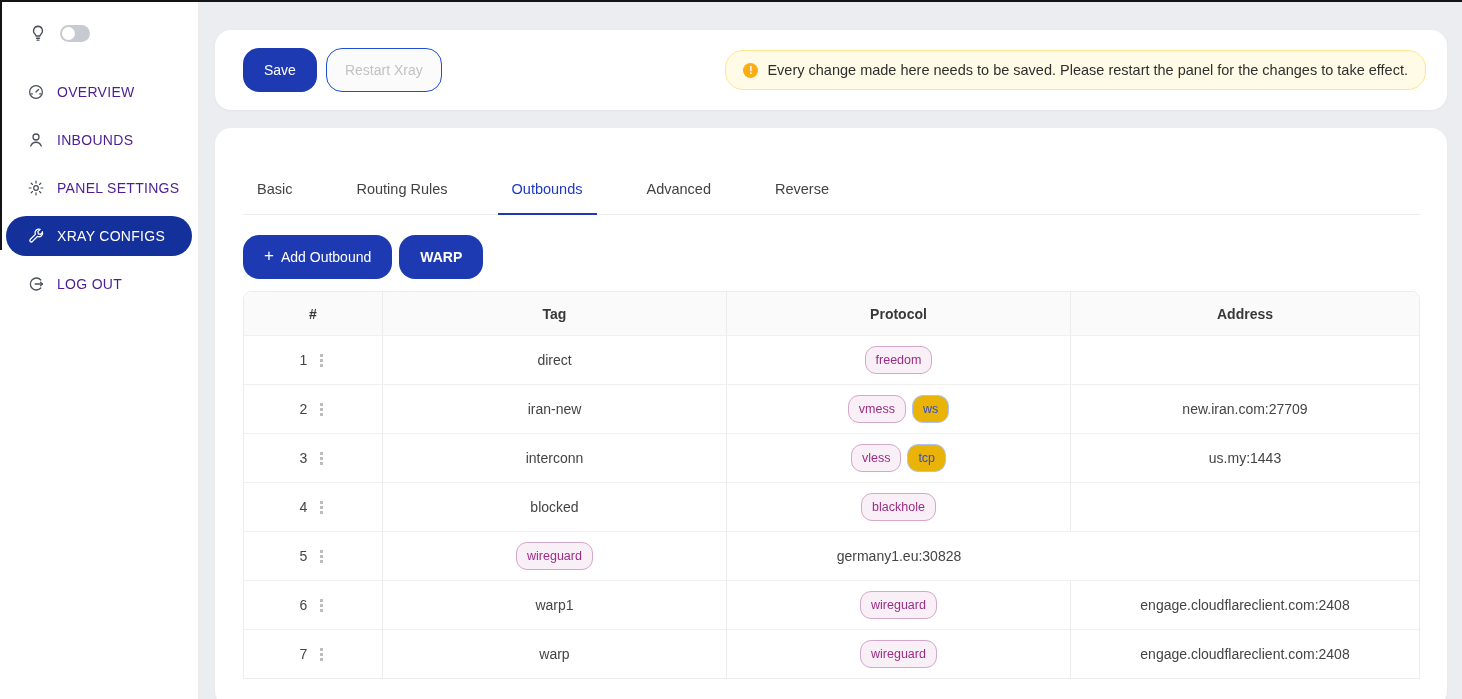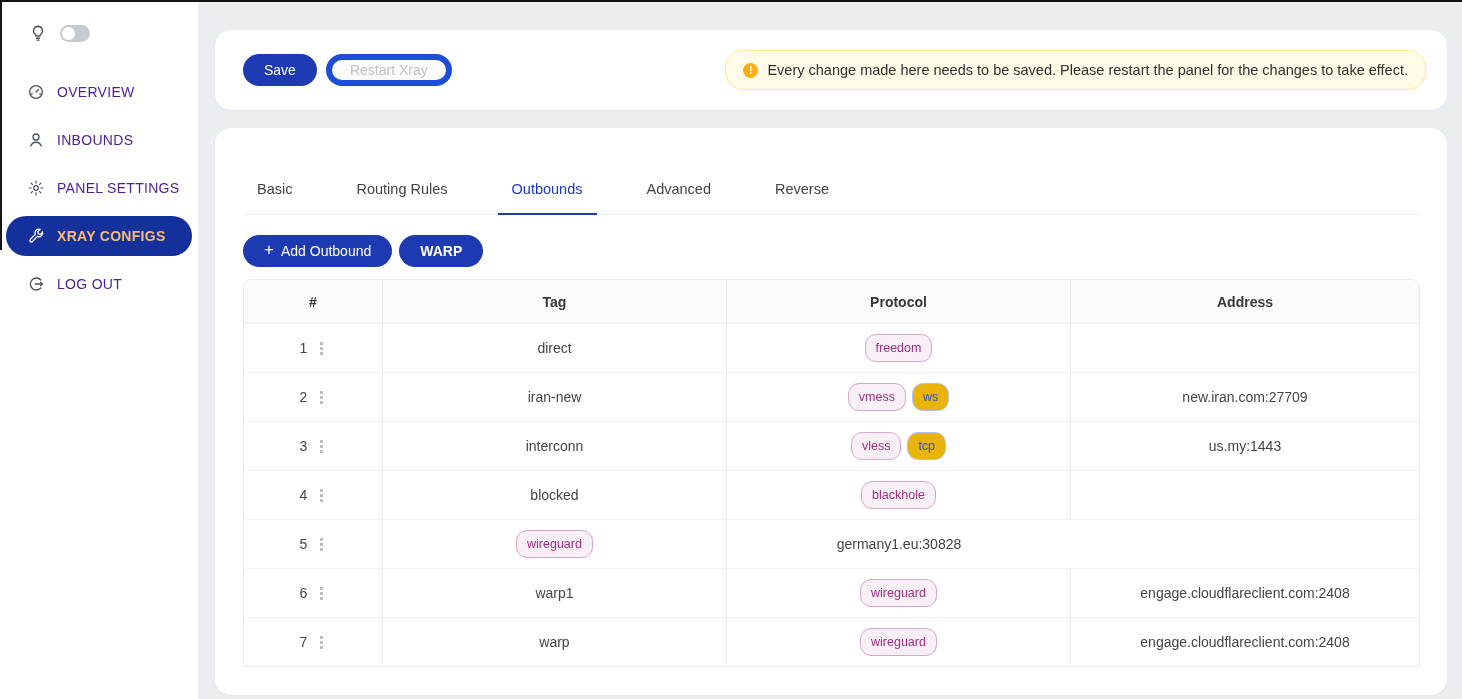--- a/index.html
+++ b/index.html
@@ -20,37 +20,37 @@
   .sicon { display:inline-flex; color:#4a4f5a; }
   .switch { width:30px; height:17px; background:#c7cbd1; border-radius:9px; position:relative; cursor:pointer; display:inline-block; }
   .switch .knob { position:absolute; top:2px; left:2px; width:13px; height:13px; border-radius:50%; background:#ffffff; }
   nav.side-nav { padding-top:10px; }
   .side-item {
     display:flex; align-items:center; gap:12px;
     height:40px; margin:8px 6px; padding-left:21px; border-radius:20px;
     color:#4c1d95; font-size:14px; letter-spacing:.3px; cursor:pointer; white-space:nowrap;
   }
   .side-item .sicon { color:#4a4f5a; }
-  .side-item.active { background:#14319b; color:#fdba74; font-weight:700; }
+  .side-item.active { background:#14319b; color:#ffffff; font-weight:400; }
   .side-item.active .sicon { color:#ffffff; }
 
   
   .content { flex:1; padding:30px 15px 19px 16px; display:flex; flex-direction:column; }
   .card { background:#ffffff; border-radius:16px; box-shadow:0 1px 3px rgba(20,30,60,.04); }
   .toolbar-card {
     height:80px; display:flex; align-items:center; justify-content:space-between;
     padding:0 21px 0 28px; margin-bottom:18px; flex:none;
   }
   .btn-group { display:flex; gap:9px; align-items:center; }
   .btn {
-    height:32px; border:none; border-radius:16px; font-family:inherit;
+    height:44px; border:none; border-radius:16px; font-family:inherit;
     font-size:14px; cursor:pointer; display:inline-flex; align-items:center; justify-content:center;
   }
   .btn.primary { background:#1d3ab2; color:#ffffff; padding:0 21px; font-weight:500; }
-  .btn.disabled { background:#fbfbfb; color:#c2c2c2; border:6px solid #1d4ed8; padding:0 18px; cursor:not-allowed; }
+  .btn.disabled { background:#fbfbfb; color:#c2c2c2; border:1px solid #1d4ed8; padding:0 18px; cursor:not-allowed; }
   .alert {
     height:40px; display:flex; align-items:center; gap:9px;
     background:#fffbe6; border:1px solid #ffe58f; border-radius:18px;
     padding:0 17px; font-size:14.5px; color:#2f2f2f;
   }
   .alert-icon {
     width:15px; height:15px; border-radius:50%; background:#faad14; color:#ffffff;
     font-size:11px; font-weight:700; display:inline-flex; align-items:center; justify-content:center; flex:none;
     line-height:1;
   }

